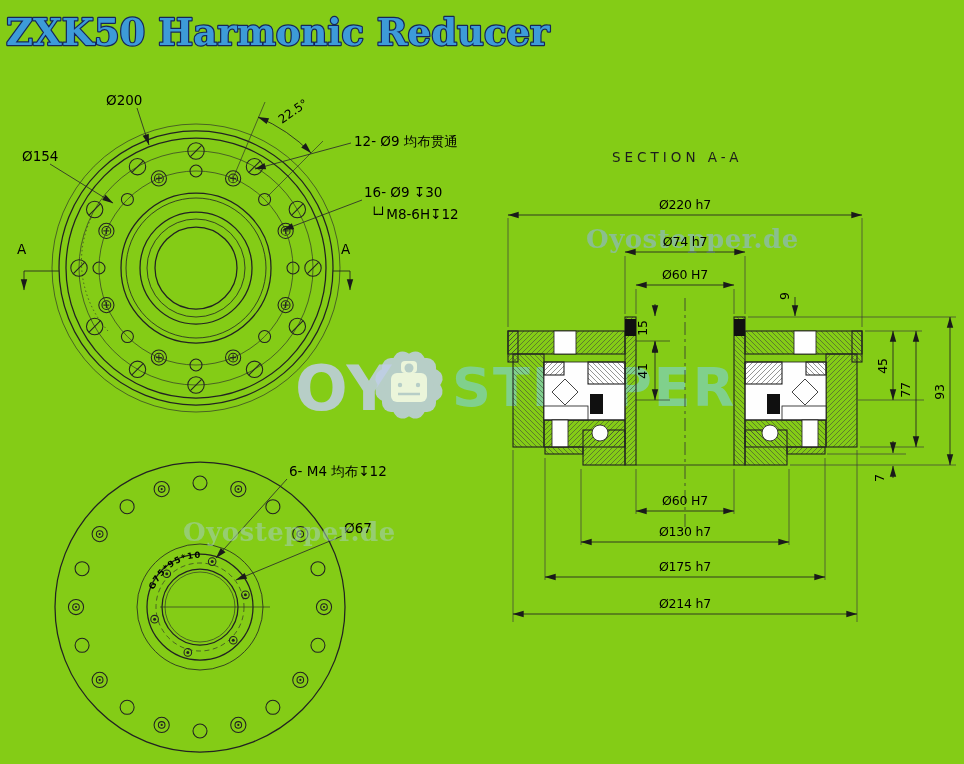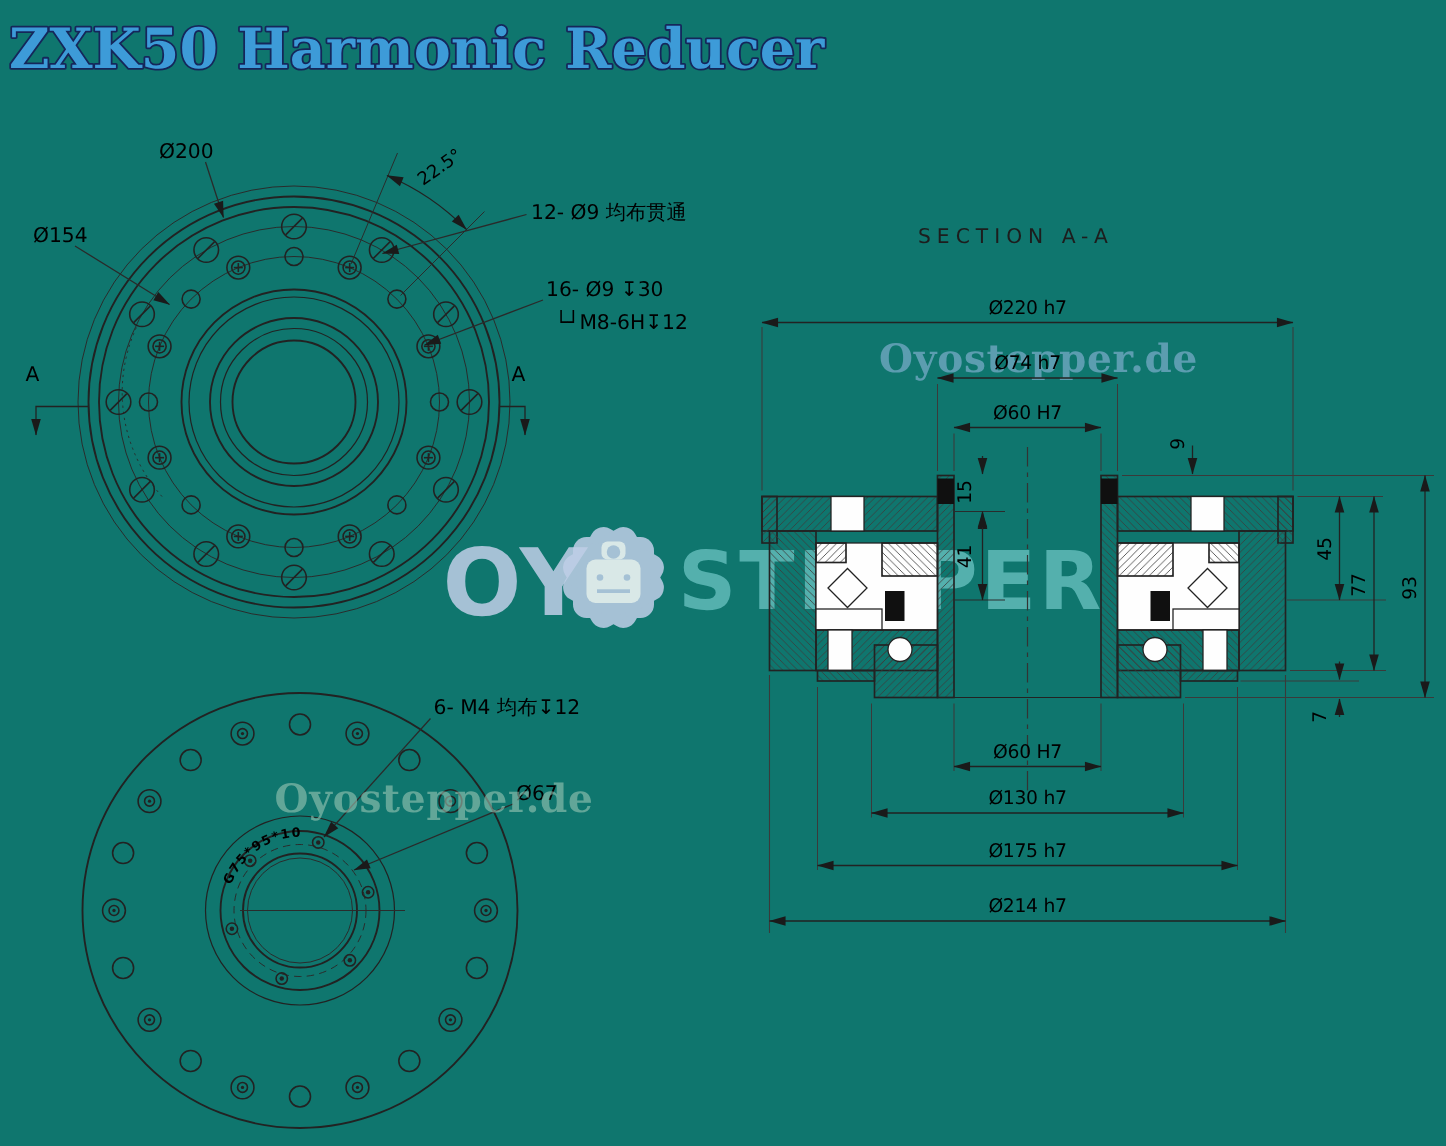--- a/index.html
+++ b/index.html
@@ -1,16 +1,16 @@
 <!DOCTYPE html>
 <html><head>
 <meta charset="utf-8">
 <style>
   html,body{margin:0;padding:0;background:#ffffff;}
-  .page{width:964px;height:764px;background:#0f766e;position:relative;overflow:hidden;}
+  .page{width:964px;height:764px;background:#84cc16;position:relative;overflow:hidden;}
   svg{display:block;}
   text{font-family:"DejaVu Sans",sans-serif;}
   .dim{font-size:12.5px;letter-spacing:-0.2px;}
   .lbl{font-size:13.5px;}
   .sm{font-size:12px;}
   .sect{font-size:13.5px;letter-spacing:4px;}
   .title{font-size:37px;font-weight:bold;font-family:"DejaVu Serif",serif;paint-order:stroke;stroke-width:2.4px;stroke-linejoin:round;}
   .wm{font-size:26px;font-weight:bold;font-family:"DejaVu Serif",serif;letter-spacing:0.5px;}
   .logo1{font-size:62px;font-weight:bold;letter-spacing:1px;}
   .logo2{font-size:54px;font-weight:bold;letter-spacing:2px;}

